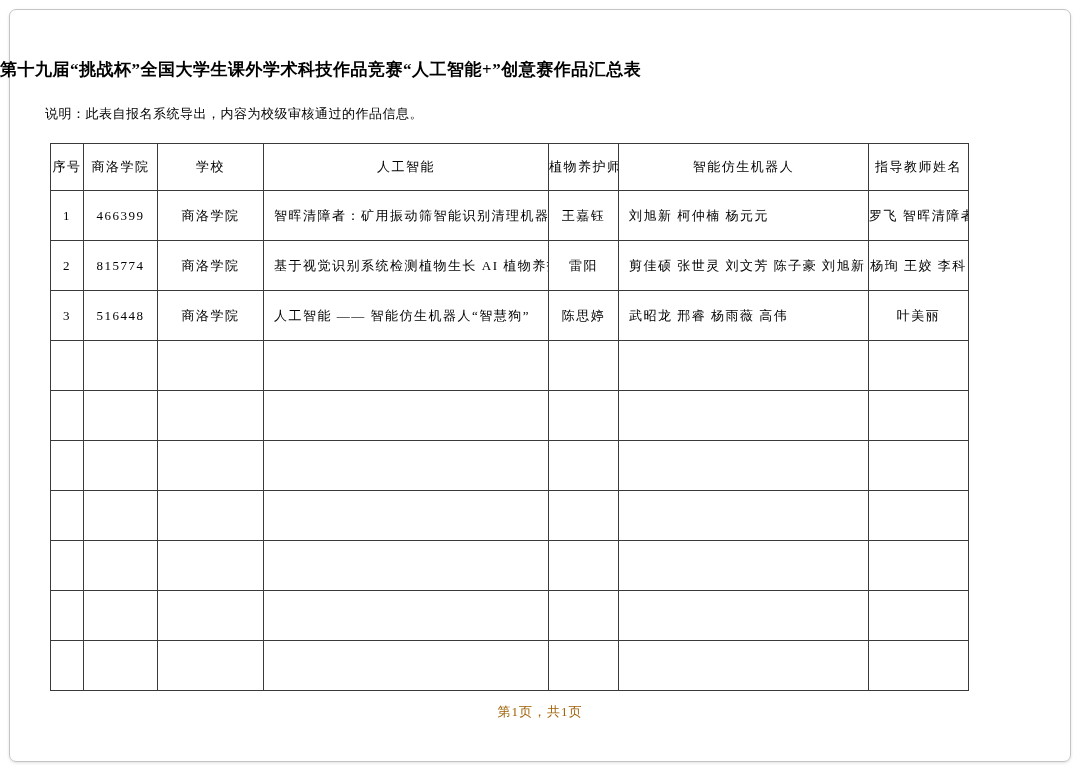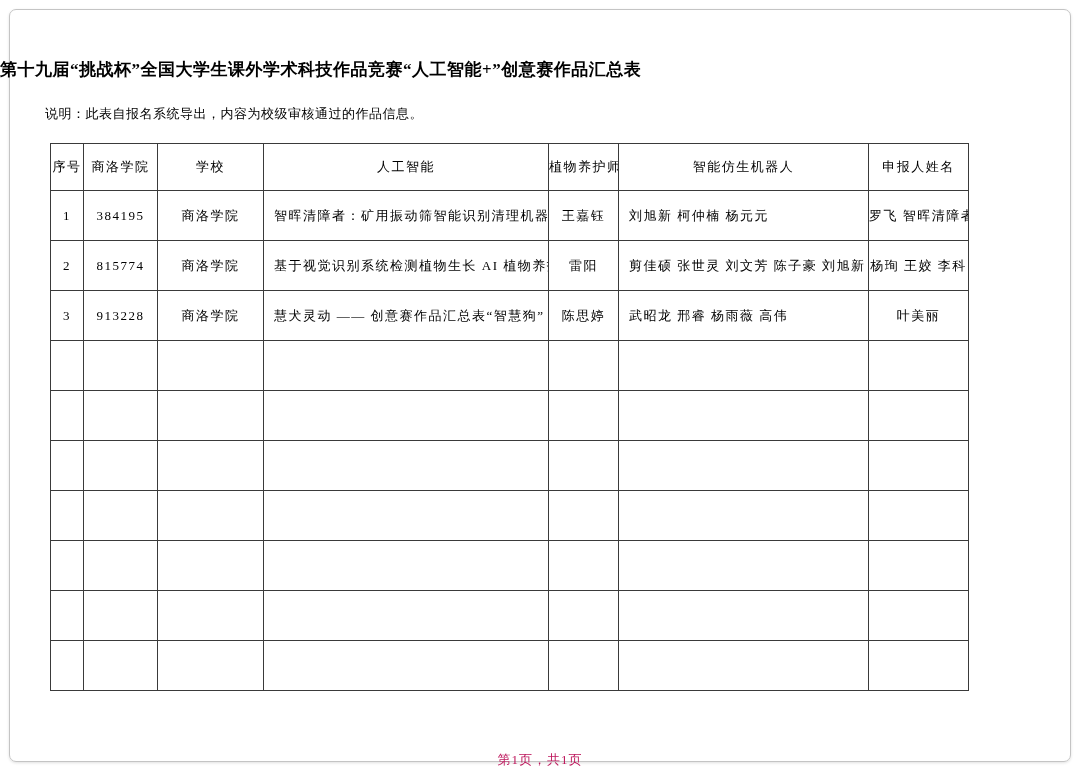--- a/index.html
+++ b/index.html
@@ -60,22 +60,21 @@
     text-align: left;
     padding-left: 10px;
     padding-right: 6px;
   }
   .doc-footer {
     position: absolute;
     top: 703px; left: 0; width: 100%;
     text-align: center;
     font-size: 13px;
     letter-spacing: 1px;
-    color: #be185d;
-    margin-top: 48px;
+    color: #a16207;
   }
 </style>
 </head>
 <body>
 
 <div class="page-frame"></div>
 
 <div class="doc-title">第十九届“挑战杯”全国大学生课外学术科技作品竞赛“人工智能+”创意赛作品汇总表</div>
 
 <div class="doc-note">说明：此表自报名系统导出，内容为校级审核通过的作品信息。</div>
@@ -91,47 +90,47 @@
     <col style="width:100px">
   </colgroup>
   <thead>
     <tr>
       <th>序号</th>
       <th>商洛学院</th>
       <th>学校</th>
       <th>人工智能</th>
       <th>植物养护师</th>
       <th>智能仿生机器人</th>
-      <th>申报人姓名</th>
+      <th>指导教师姓名</th>
     </tr>
   </thead>
   <tbody>
     <tr>
       <td>1</td>
-      <td>384195</td>
+      <td>466399</td>
       <td>商洛学院</td>
       <td class="cell-left">智晖清障者：矿用振动筛智能识别清理机器人</td>
       <td>王嘉钰</td>
       <td class="cell-left">刘旭新 柯仲楠 杨元元</td>
       <td>罗飞 智晖清障者</td>
     </tr>
     <tr>
       <td>2</td>
       <td>815774</td>
       <td>商洛学院</td>
       <td class="cell-left">基于视觉识别系统检测植物生长 AI 植物养护师</td>
       <td>雷阳</td>
       <td class="cell-left">剪佳硕 张世灵 刘文芳 陈子豪 刘旭新</td>
       <td>杨珣 王姣 李科</td>
     </tr>
     <tr>
       <td>3</td>
-      <td>913228</td>
+      <td>516448</td>
       <td>商洛学院</td>
-      <td class="cell-left">慧犬灵动 —— 创意赛作品汇总表“智慧狗”</td>
+      <td class="cell-left">人工智能 —— 智能仿生机器人“智慧狗”</td>
       <td>陈思婷</td>
       <td class="cell-left">武昭龙 邢睿 杨雨薇 高伟</td>
       <td>叶美丽</td>
     </tr>
   </tbody>
   <tbody id="empty-rows">
       <tr>
         <td>&nbsp;</td>
         <td>&nbsp;</td>
         <td>&nbsp;</td>

